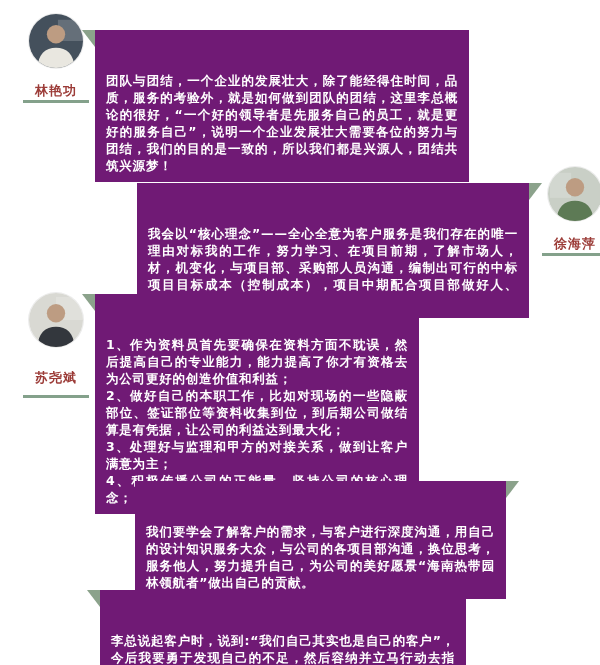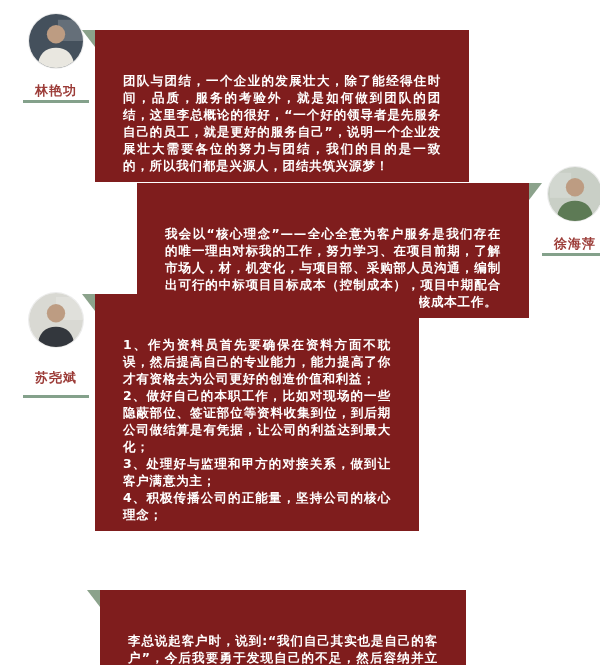--- a/index.html
+++ b/index.html
@@ -43,27 +43,27 @@
   .p1 .bg{fill:#44505c;} .p1 .body{fill:#e9e7e0;}
   .p2 .bg{fill:#c9cfc6;} .p2 .body{fill:#5d7a55;}
   .p3 .bg{fill:#d9d9d3;} .p3 .body{fill:#33373d;}
   .p4 .bg{fill:#b7bcb7;} .p4 .body{fill:#edebe6;}
   .p5 .bg{fill:#49525c;} .p5 .body{fill:#e8e6e1;}
   .head{fill:#bd9c82;}
   .board{fill:rgba(255,255,255,0.18);}
   
   .bubble{
     position:absolute;
-    background:#7f1d1d;
+    background:#701a75;
     color:#ffffff;
     font-size:12.5px;
     font-weight:bold;
     line-height:17px;
     letter-spacing:0.8px;
-    padding:8px 28px;
+    padding:8px 11px;
     box-sizing:border-box;
     white-space:pre-line;
     text-align:justify;
   }
   .bubble.indent{text-indent:2em;}
   .tail{
     position:absolute;top:0;
     width:0;height:0;
   }
   .tail.left{
@@ -129,19 +129,23 @@
     <div class="nameline"></div>
   </div>
   <div class="bubble" style="left:95px;top:294px;width:324px;">
     <span class="tail left"></span>
     <span>1、作为资料员首先要确保在资料方面不耽误，然后提高自己的专业能力，能力提高了你才有资格去为公司更好的创造价值和利益；
 2、做好自己的本职工作，比如对现场的一些隐蔽部位、签证部位等资料收集到位，到后期公司做结算是有凭据，让公司的利益达到最大化；
 3、处理好与监理和甲方的对接关系，做到让客户满意为主；
 4、积极传播公司的正能量，坚持公司的核心理念；</span>
   </div>
 
+  <div class="bubble indent" style="left:135px;top:481px;width:371px;">
+    <span class="tail right"></span>
+    <span>我们要学会了解客户的需求，与客户进行深度沟通，用自己的设计知识服务大众，与公司的各项目部沟通，换位思考，服务他人，努力提升自己，为公司的美好愿景“海南热带园林领航者”做出自己的贡献。</span>
+  </div>
 
   <div class="bubble indent" style="left:100px;top:590px;width:366px;">
     <span class="tail left"></span>
     <span>李总说起客户时，说到:“我们自己其实也是自己的客户”，今后我要勇于发现自己的不足，然后容纳并立马行动去指正它；这更好回答了自己才是自己在于世，立于世的因果。</span>
   </div>
 
 </div>
 
 </body></html>

